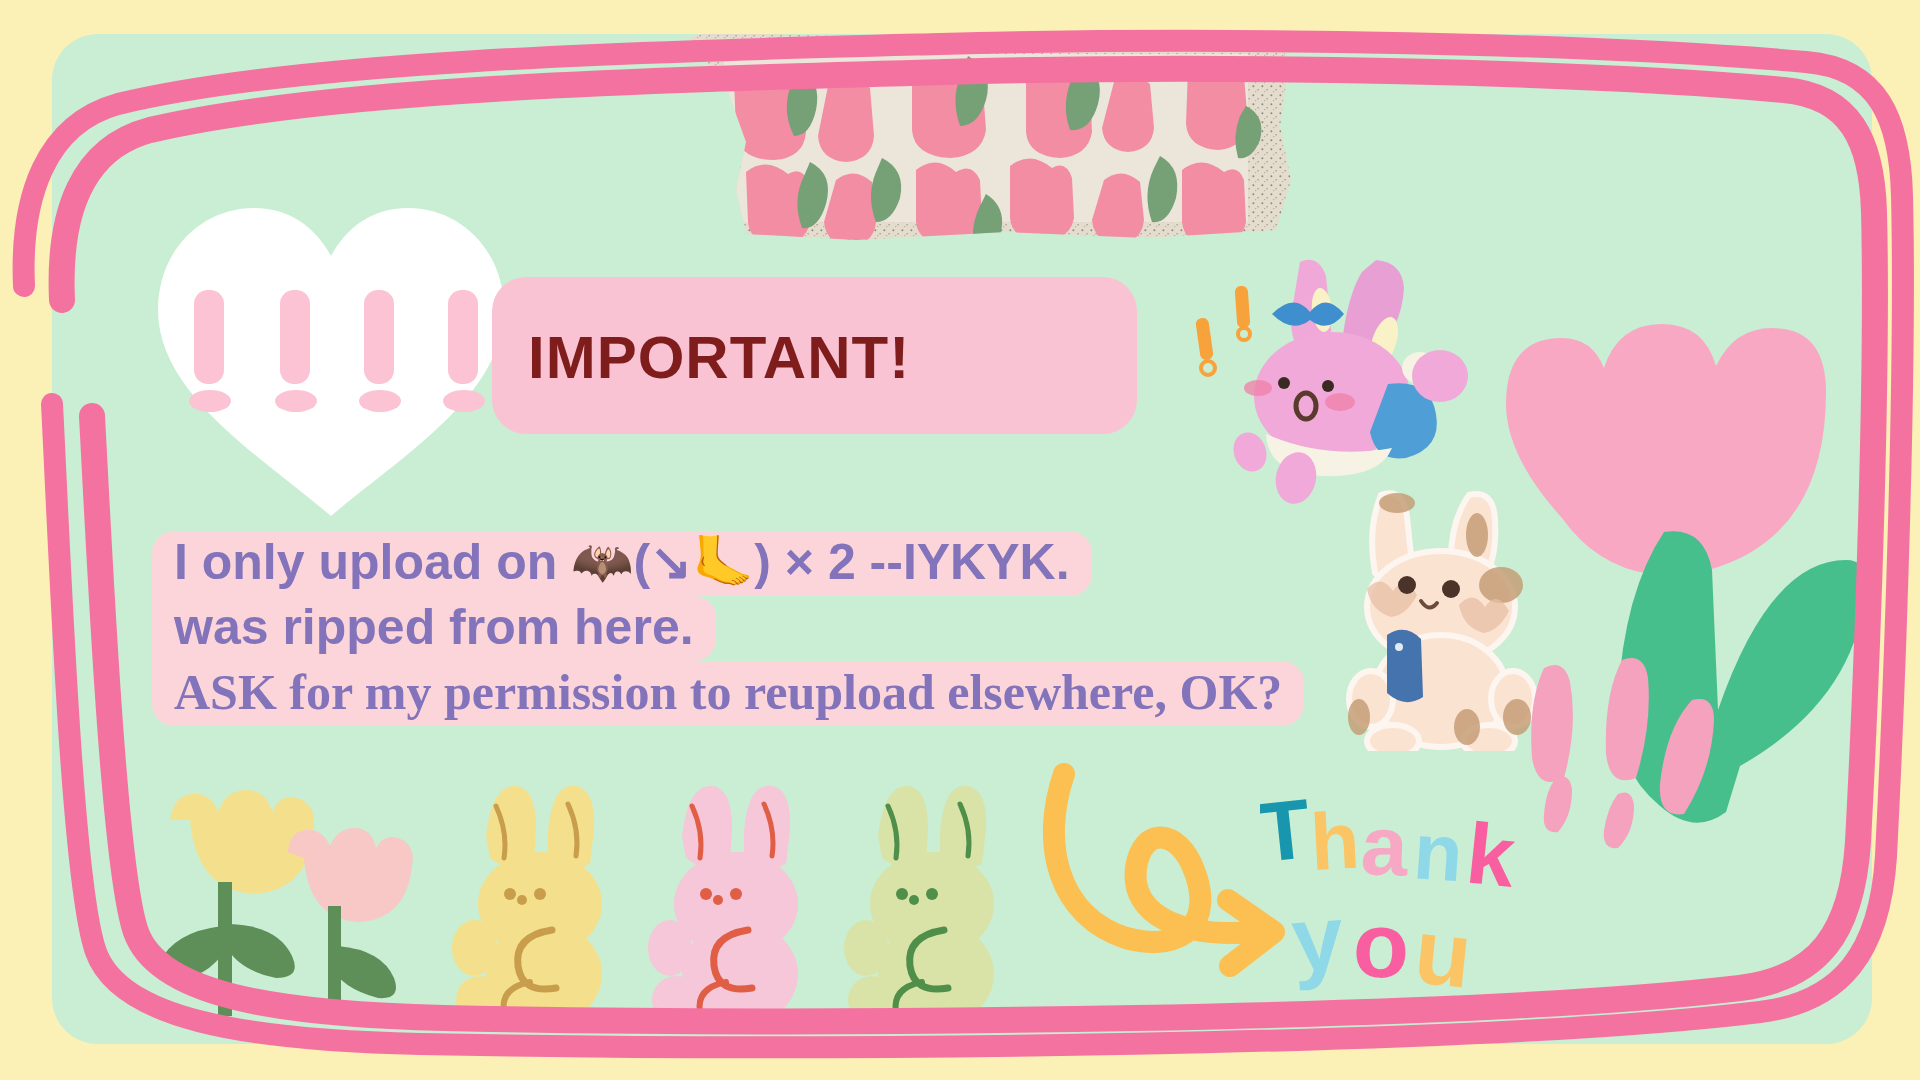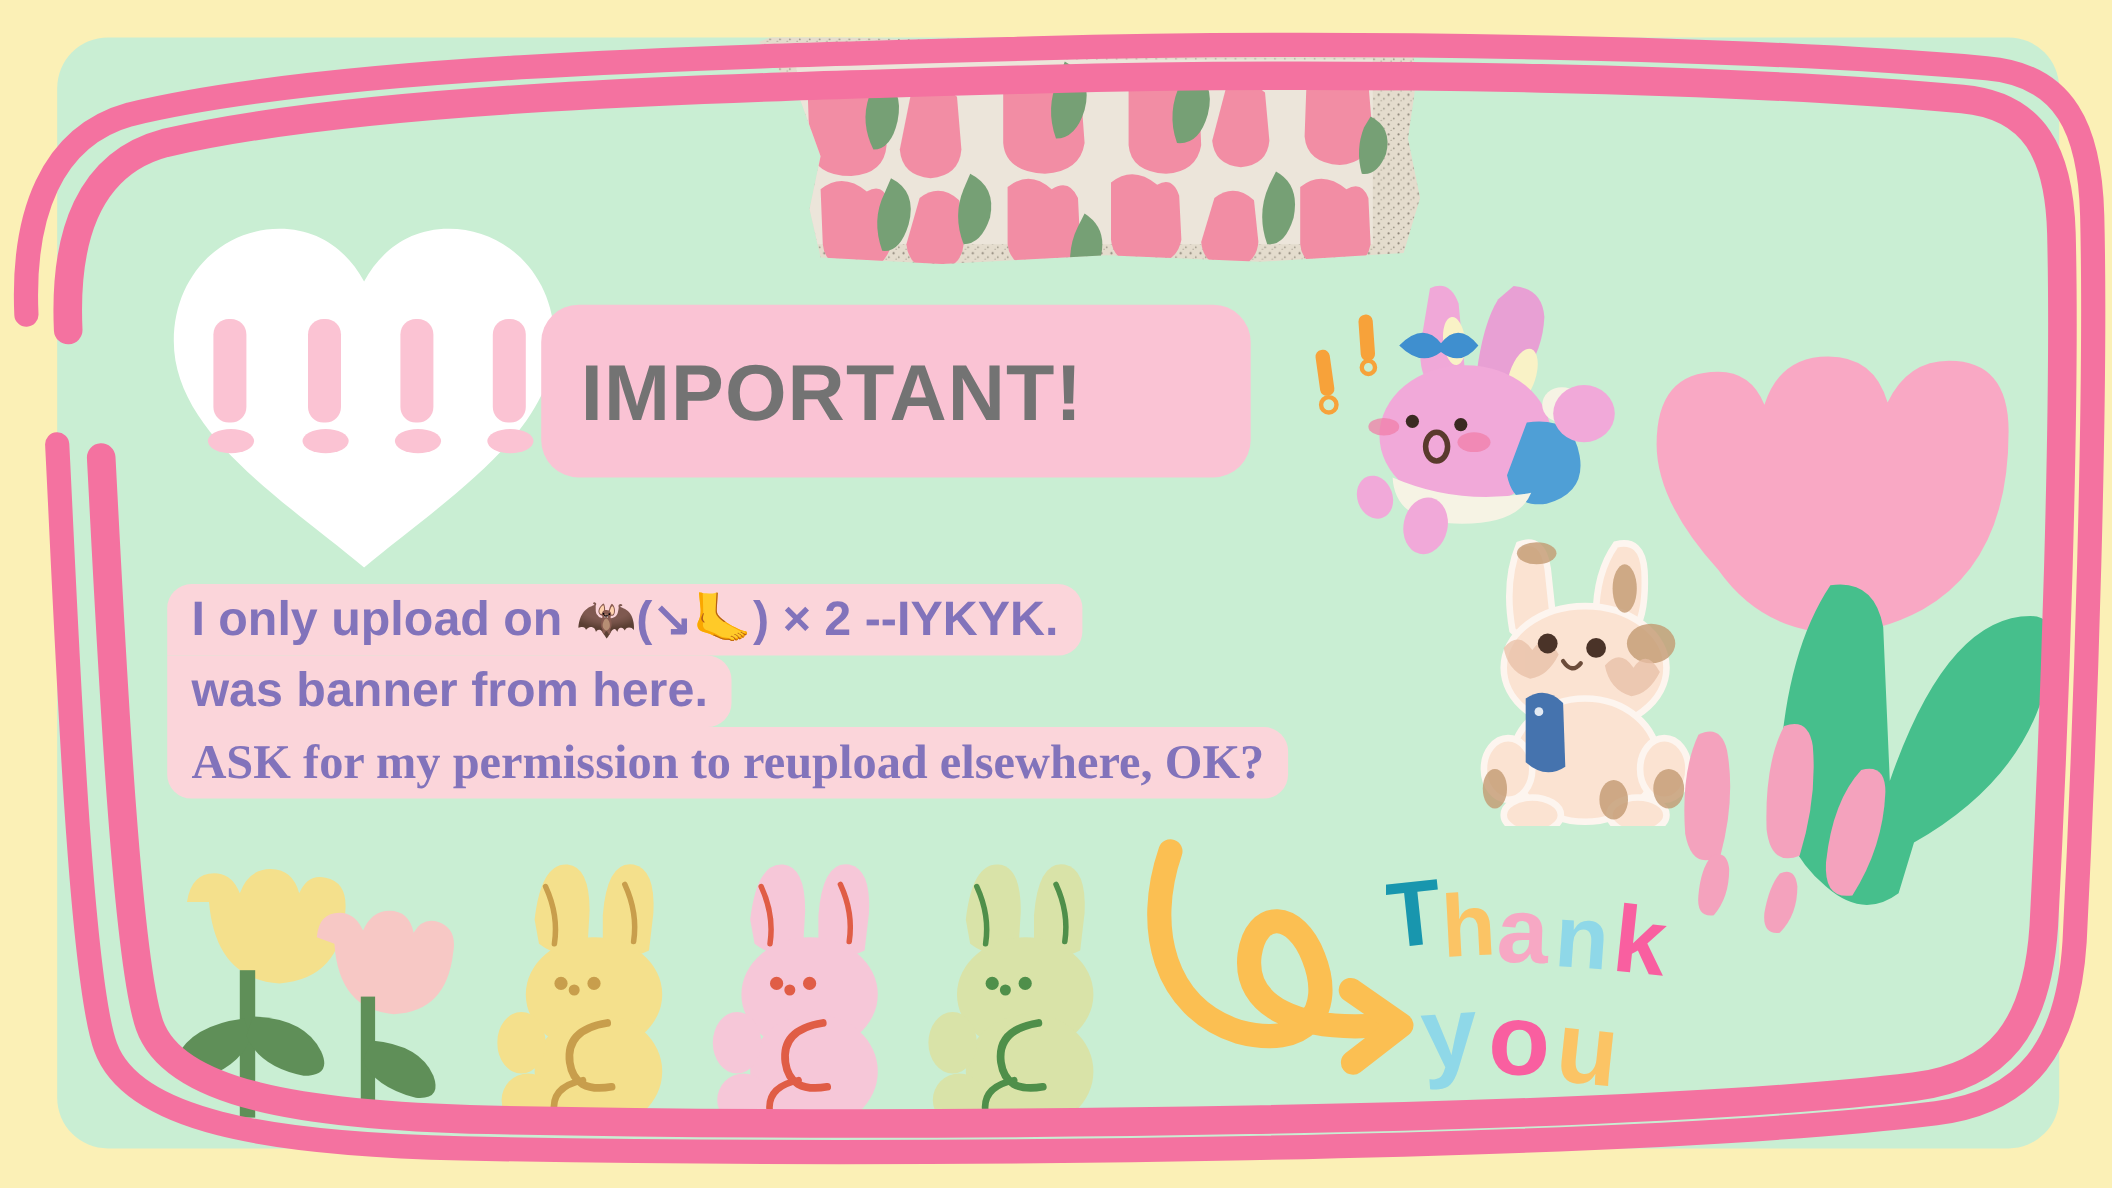--- a/index.html
+++ b/index.html
@@ -27,30 +27,30 @@
   
   .heart{position:absolute;left:98px;top:160px;width:362px;height:325px;}
 
   
   .title-band{
     position:absolute;left:440px;top:243px;width:645px;height:157px;
     background:#fac3d4;border-radius:34px;
   }
   .title-text{
     position:absolute;left:476px;top:265px;width:620px;height:120px;
-    color:#737373;font-size:72px;font-weight:bold;letter-spacing:1px;
+    color:#7f1d1d;font-size:60px;font-weight:bold;letter-spacing:1px;
     line-height:118px;white-space:nowrap;
   }
 
   
   .body-wrap{position:absolute;left:100px;top:497px;width:1120px;}
   .body-line{
     display:block;width:max-content;
     background:#fbd5da;color:#8273bb;
-    font-size:44px;font-weight:bold;line-height:59px;
+    font-size:50px;font-weight:bold;line-height:59px;
     padding:2px 22px 4px 22px;
     border-radius:20px;
     white-space:nowrap;
   }
   .body-line.l1{border-radius:22px 22px 22px 0;}
   .body-line.l2{border-radius:0 22px 22px 0;}
   .body-line.l3{border-radius:0 22px 22px 0;}
   .body-line.l4{border-radius:0 22px 22px 22px;font-family:Liberation Serif, serif;}
 
   
@@ -133,21 +133,21 @@
           <ellipse cx="314" cy="207" rx="21" ry="11"></ellipse>
         </g>
       </svg>
     </div>
 
     <div class="title-band"></div>
     <div class="title-text">IMPORTANT!</div>
 
     <div class="body-wrap">
       <span class="body-line l1">I only upload on 🦇(↘🦶) × 2 --IYKYK.</span>
-      <span class="body-line l3">was banner from here.</span>
+      <span class="body-line l3">was ripped from here.</span>
       <span class="body-line l4">ASK for my permission to reupload elsewhere, OK?</span>
     </div>
 
     <div class="bunny-fly slot">
       <svg width="288" height="260" viewBox="0 0 288 260">
         <g>
           <rect x="10" y="62" width="13" height="42" rx="6" fill="#f7a23a" transform="rotate(-8 16 83)"></rect>
           <circle cx="20" cy="112" r="7" fill="none" stroke="#f7a23a" stroke-width="4"></circle>
           <rect x="48" y="30" width="13" height="42" rx="6" fill="#f7a23a" transform="rotate(-4 54 51)"></rect>
           <circle cx="56" cy="78" r="6" fill="none" stroke="#f7a23a" stroke-width="4"></circle>

